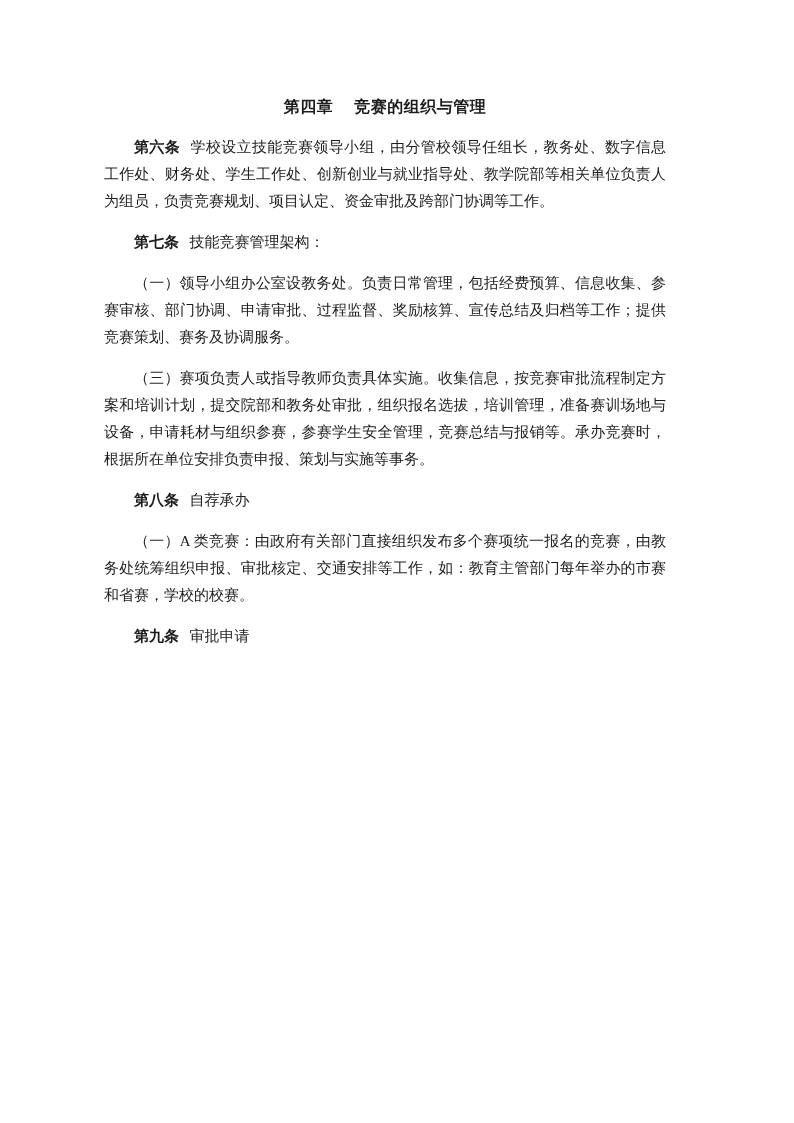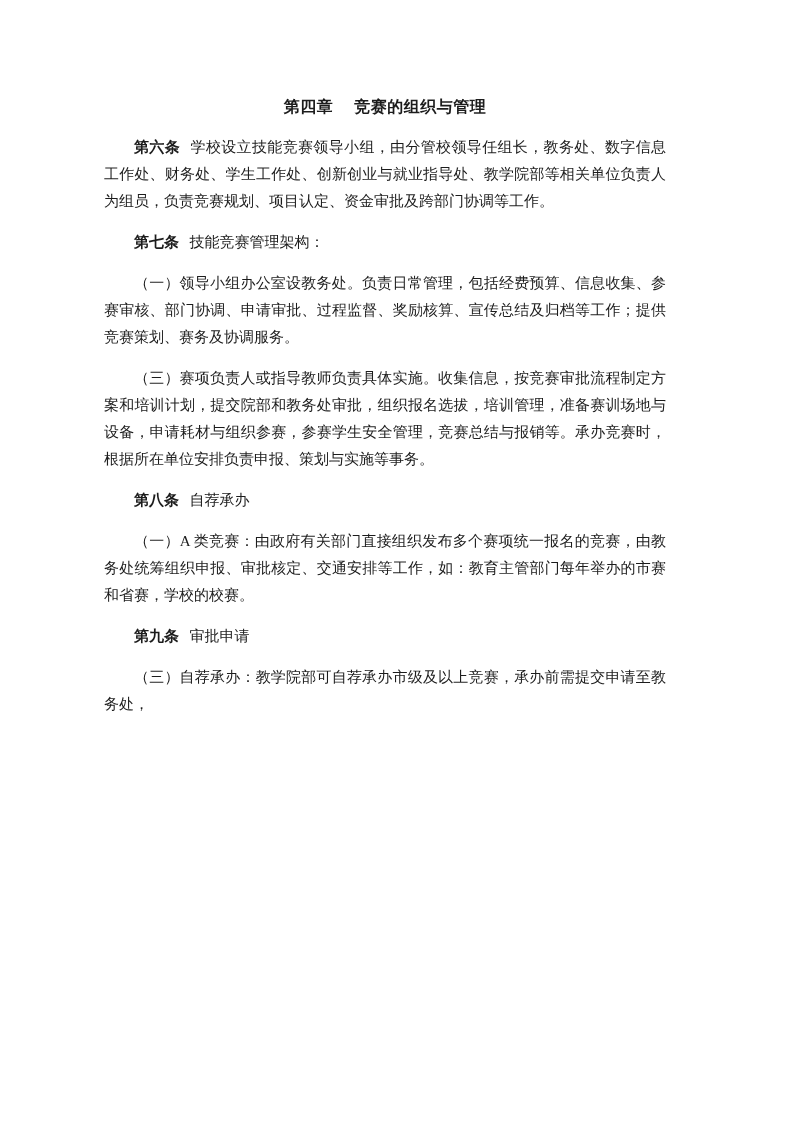--- a/index.html
+++ b/index.html
@@ -77,17 +77,14 @@
   </p>
 
 
 
   <p class="para">
     <b class="term">第九条</b><span>审批申请</span>
   </p>
 
 
 
-  <p class="para">
-    <b class="term"></b><span>（三）自荐承办：教学院部可自荐承办市级及以上竞赛，承办前需提交申请至教务处，</span>
-  </p>
 
 </div>
 
 </body></html>

